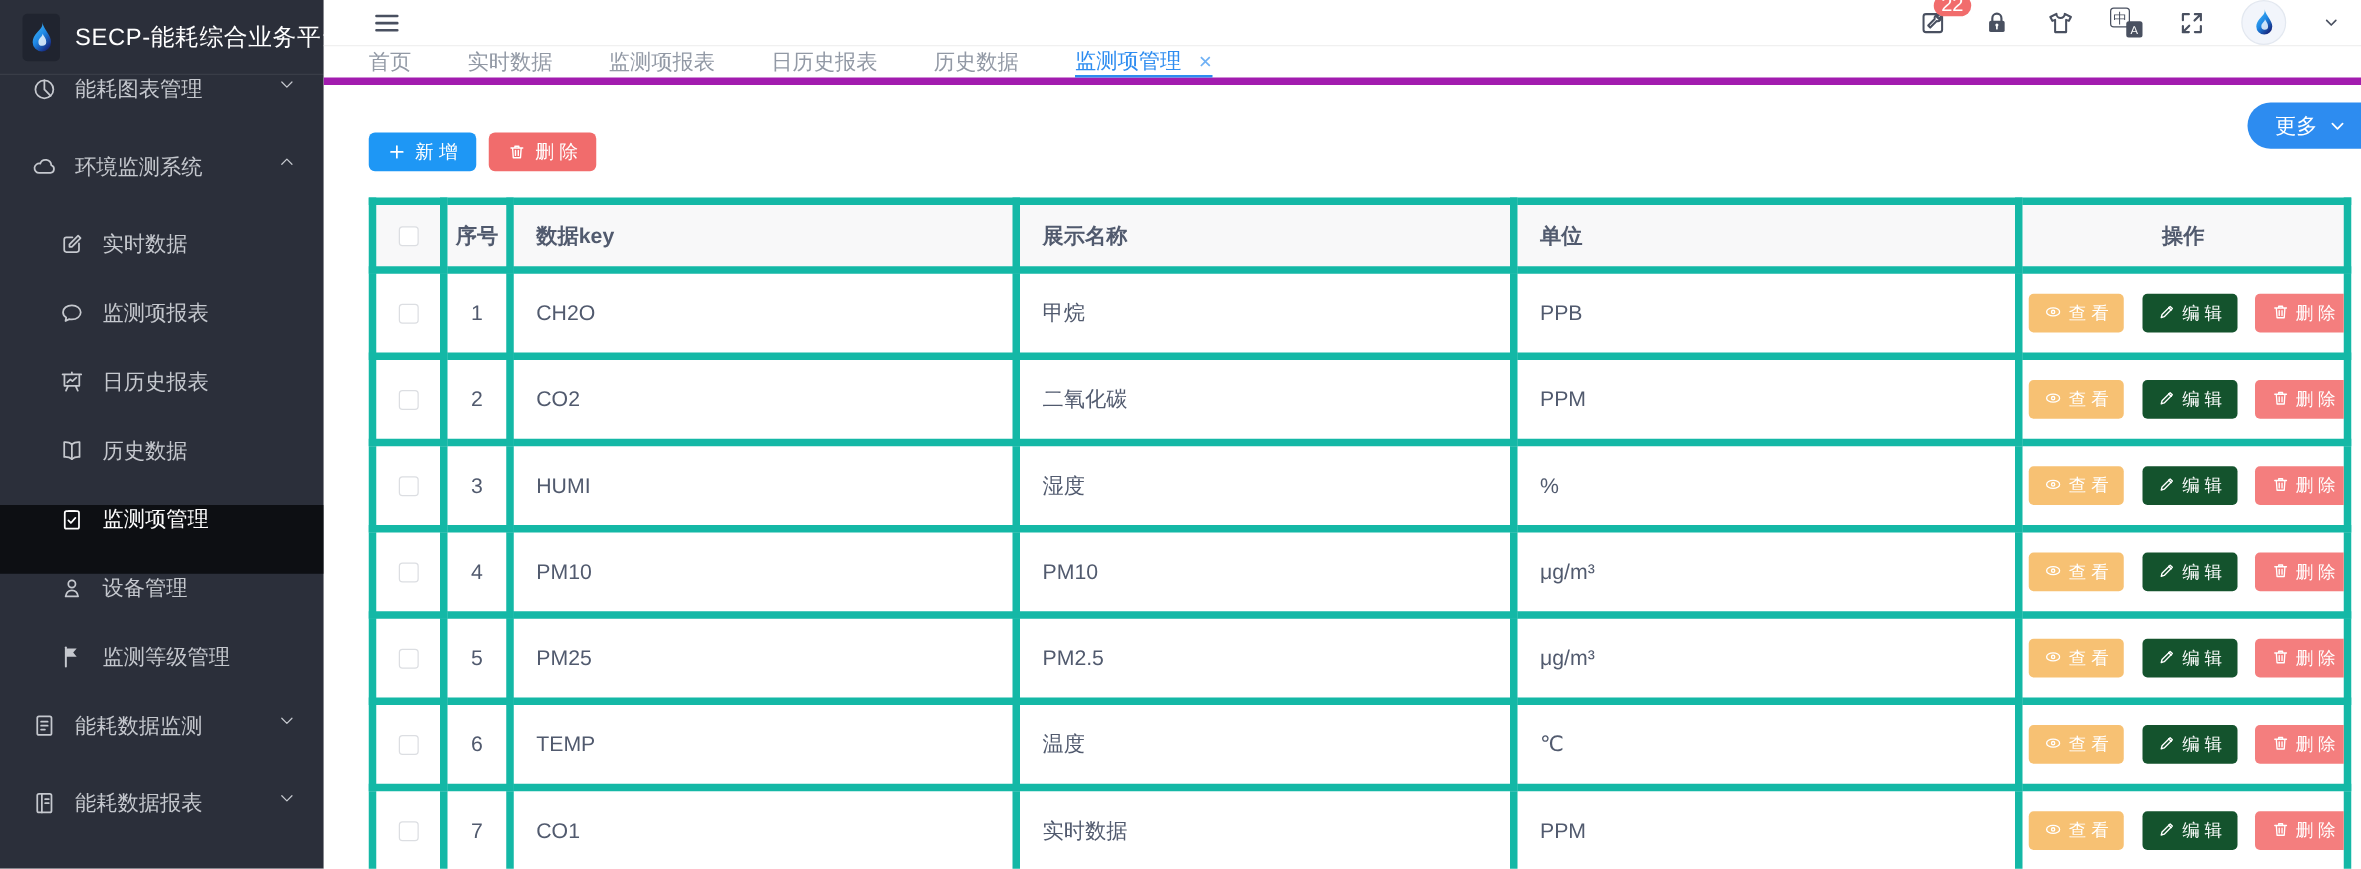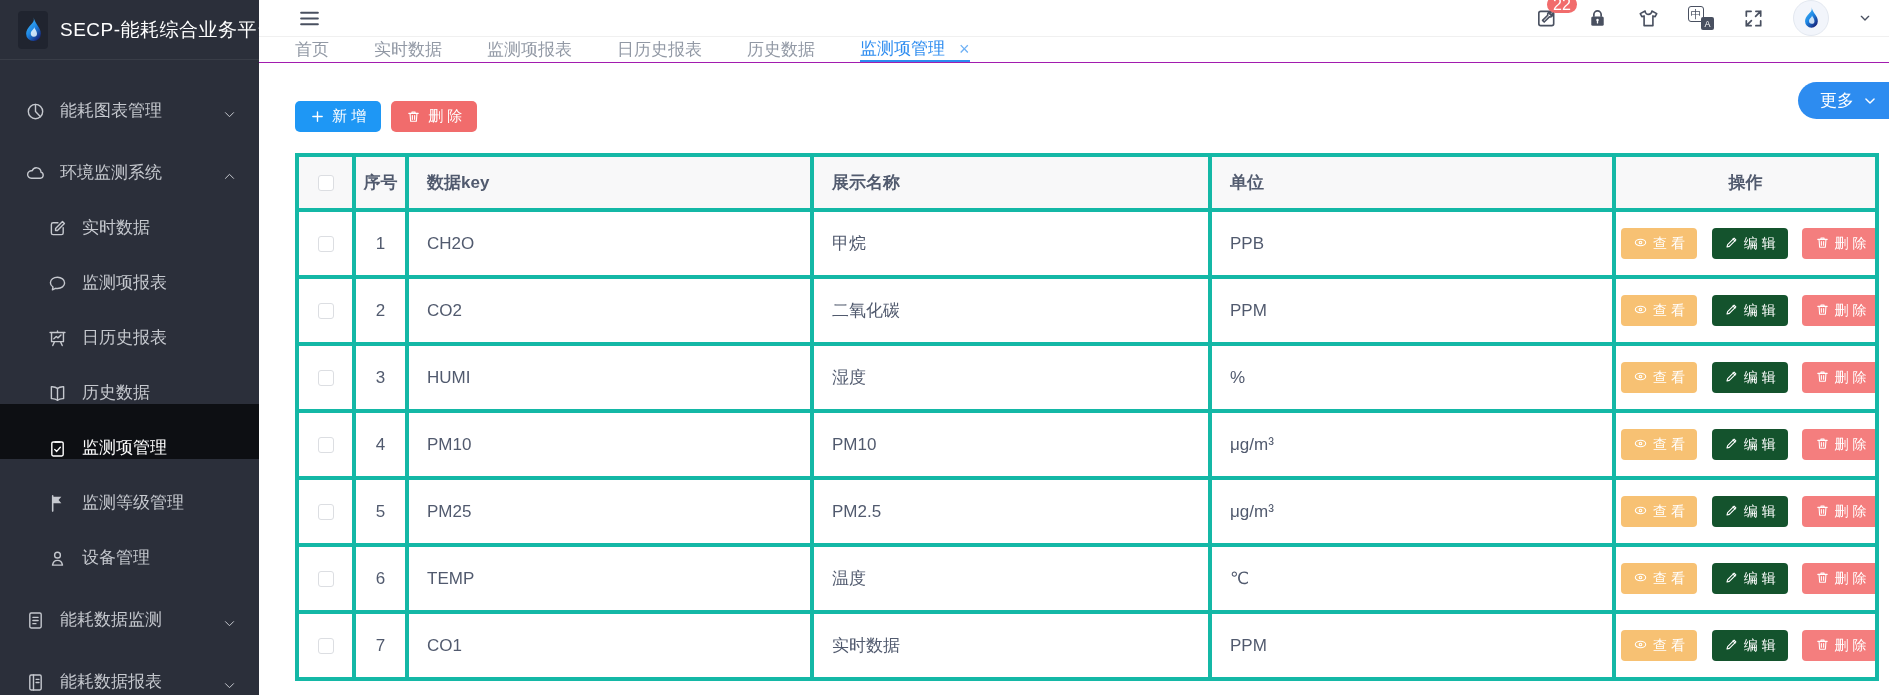--- a/index.html
+++ b/index.html
@@ -10,21 +10,21 @@
   
   .sidebar { width:259px; height:695px; background:#2b2f3a; flex:0 0 259px; color:#c5c8ce; }
   .logo-row { height:60px; display:flex; align-items:center; gap:12px; padding-left:18px;
     border-bottom:1px solid rgba(255,255,255,0.07); }
   .logo-tile { width:38px; height:38px; background:#20242f; border-radius:4px;
     display:flex; align-items:center; justify-content:center; }
   .logo-tile svg { width:30px; height:30px; }
   .app-title { color:#ffffff; font-size:19px; letter-spacing:0.5px; white-space:nowrap; }
 
   .menu { padding-top:0; }
-  .menu-item { display:flex; align-items:flex-end; cursor:pointer; color:#c5c8ce; }
+  .menu-item { display:flex; align-items:flex-start; cursor:pointer; color:#c5c8ce; }
   .menu-item.lv1 { height:62px; padding-left:24px; font-size:17px; }
   .menu-item.lv2 { height:55px; padding-left:46px; font-size:17px; }
   .menu-item.active { background:#0d0f13; color:#ffffff; }
   .mi { width:22px; height:22px; display:inline-flex; align-items:center; justify-content:center; }
   .mi svg { width:21px; height:21px; }
   .mi-label { margin-left:14px; flex:1; white-space:nowrap; }
   .mi-chevron { margin-right:22px; display:inline-flex; }
   .mi-chevron svg { width:15px; height:15px; }
   .mi-chevron.up svg { transform:rotate(180deg); }
 
@@ -44,42 +44,42 @@
   .lang-cn { position:absolute; top:0; left:0; width:16px; height:16px; border:1.5px solid #495060;
     border-radius:3px; font-size:11px; display:flex; align-items:center; justify-content:center; }
   .lang-a { position:absolute; bottom:0; right:0; width:13px; height:13px; background:#495060;
     color:#fff; border-radius:2px; font-size:9px; display:flex; align-items:center; justify-content:center; }
   .avatar { width:36px; height:36px; border-radius:50%; background:#f2f5fb; border:1px solid #e3e8f0;
     display:flex; align-items:center; justify-content:center; cursor:pointer; }
   .avatar svg { width:26px; height:26px; }
   .chev svg { width:16px; height:16px; }
 
   .tabbar { position:relative; height:47px; display:flex; align-items:stretch;
-    border-bottom:1px solid #a21caf; padding-left:36px; }
+    border-bottom:6px solid #a21caf; padding-left:36px; }
   .tab { display:flex; align-items:center; margin-right:45px; font-size:17px; color:#9299a5;
     cursor:pointer; position:relative; white-space:nowrap; }
   .tab.active { color:#2d8cf0; border-bottom:2px solid #2d8cf0; }
   .tab-close { margin-left:14px; color:#6fb1f5; font-size:18px; line-height:1; cursor:pointer; }
   .more-btn { position:absolute; right:0; top:5px; height:37px; border:none; cursor:pointer;
     background:#2d8cf0; color:#fff; font-size:17px; border-radius:19px 0 0 19px;
     padding:0 12px 0 22px; display:flex; align-items:center; gap:9px;
     font-family:"Liberation Sans","DejaVu Sans",sans-serif;margin-top:40px; }
   .more-btn svg { width:14px; height:14px; }
 
   .content { flex:1; padding:38px 14px 15px 36px; }
   .toolbar { display:flex; gap:10px; }
   .btn { height:31px; border:none; border-radius:5px; color:#fff; font-size:15px;
     display:inline-flex; align-items:center; gap:7px; padding:0 15px; cursor:pointer;
     font-family:"Liberation Sans","DejaVu Sans",sans-serif; }
   .btn svg { width:15px; height:15px; }
   .btn-add { background:#1e97f5; }
   .btn-del { background:#f16c6c; }
 
   table { margin-top:21px; width:1580px; border-collapse:collapse; table-layout:fixed; }
-  th, td { border:4px solid #14b8a6; height:55px; font-size:17px; color:#515a6e;
+  th, td { border:6px solid #14b8a6; height:55px; font-size:17px; color:#515a6e;
     padding:0 0 0 18px; text-align:left; overflow:hidden; white-space:nowrap; }
   thead th { background:#f8f8f9; font-weight:bold; }
   .c-check { width:57px; text-align:center; padding:0; }
   .c-idx { width:53px; text-align:center; padding:0; }
   .c-key { width:405px; }
   .c-name { width:398px; }
   .c-unit { width:404px; }
   .c-act { width:263px; text-align:center; padding:0; }
   .checkbox { display:inline-block; width:16px; height:16px; border:1px solid #dcdee2;
     border-radius:3px; background:#fff; vertical-align:middle; cursor:pointer; }
@@ -188,36 +188,36 @@
             <svg viewBox="0 0 24 24" fill="none" stroke="currentColor" stroke-width="1.6" stroke-linecap="round" stroke-linejoin="round">
               <rect x="5.5" y="4.5" width="13" height="16" rx="1.6"></rect>
               <path d="M9.2 4.5h5.6M8.8 13l2.3 2.3 4.1-4.7"></path>
             </svg>
           </span>
     <span class="mi-label">监测项管理</span>
 
   </div>
         <div class="menu-item lv2">
     <span class="mi">
+            <svg viewBox="0 0 24 24" fill="none" stroke="currentColor" stroke-width="1.6" stroke-linecap="round" stroke-linejoin="round">
+              <circle cx="12" cy="8.2" r="3.3"></circle>
+              <path d="M6.3 19.6c.6-3.7 2.8-5.5 5.7-5.5s5.1 1.8 5.7 5.5z"></path>
+            </svg>
+          </span>
+    <span class="mi-label">设备管理</span>
+
+  </div>
+        <div class="menu-item lv2">
+    <span class="mi">
             <svg viewBox="0 0 24 24">
               <path d="M6.5 3.3v17.4" stroke="currentColor" stroke-width="1.8" stroke-linecap="round"></path>
               <path d="M6.5 4.4h9.9l-3.2 3.7 3.2 3.7H6.5z" fill="currentColor"></path>
             </svg>
           </span>
     <span class="mi-label">监测等级管理</span>
-
-  </div>
-        <div class="menu-item lv2">
-    <span class="mi">
-            <svg viewBox="0 0 24 24" fill="none" stroke="currentColor" stroke-width="1.6" stroke-linecap="round" stroke-linejoin="round">
-              <circle cx="12" cy="8.2" r="3.3"></circle>
-              <path d="M6.3 19.6c.6-3.7 2.8-5.5 5.7-5.5s5.1 1.8 5.7 5.5z"></path>
-            </svg>
-          </span>
-    <span class="mi-label">设备管理</span>
 
   </div>
         <div class="menu-item lv1">
     <span class="mi">
             <svg viewBox="0 0 24 24" fill="none" stroke="currentColor" stroke-width="1.6" stroke-linecap="round" stroke-linejoin="round">
               <rect x="5.5" y="3.5" width="13" height="17" rx="1.6"></rect>
               <path d="M9 8.4h6M9 12h6M9 15.6h3.5"></path>
             </svg>
           </span>
     <span class="mi-label">能耗数据监测</span>

